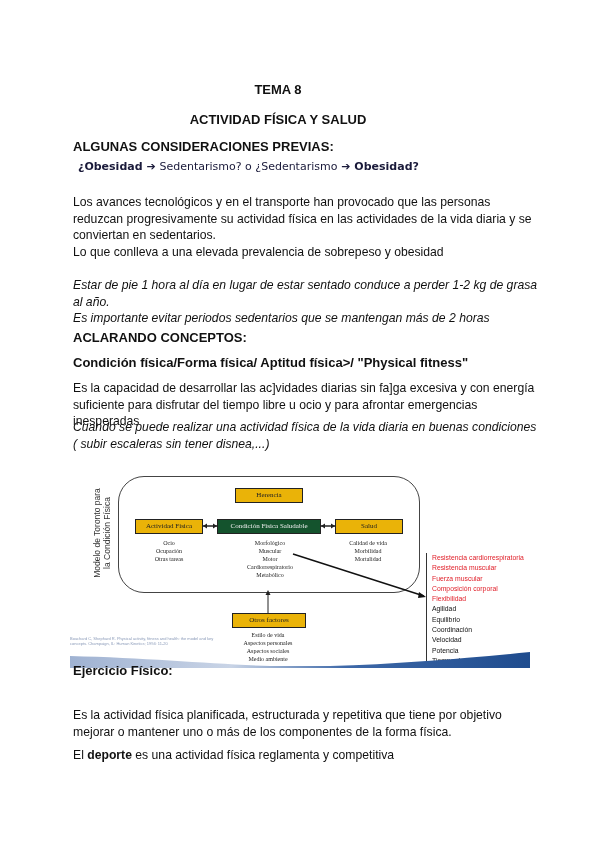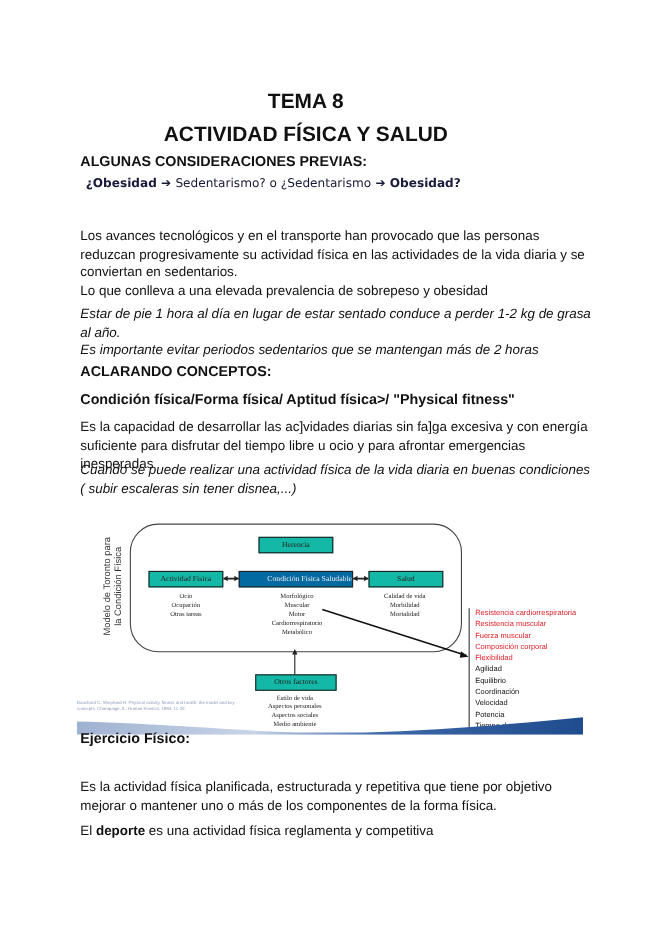--- a/index.html
+++ b/index.html
@@ -1,34 +1,34 @@
 <!DOCTYPE html>
 <html><head>
 <meta charset="utf-8">
 <style>
   html, body { margin: 0; padding: 0; background: #ffffff; }
   body { width: 600px; height: 848px; position: relative; overflow: hidden;
          font-family: "Liberation Sans", sans-serif; color: #111; }
   .page { position: absolute; left: 0; top: 0; width: 600px; height: 848px; }
   .abs { position: absolute; }
-  .title { left: 0; width: 556px; text-align: center; font-weight: bold; font-size: 19px; }
+  .title { left: 0; width: 556px; text-align: center; font-weight: bold; font-size: 13px; }
   .h { left: 73px; font-weight: bold; font-size: 13px; }
   .p { left: 73px; width: 470px; font-size: 12.2px; line-height: 16.5px; }
   .it { font-style: italic; }
   .q { left: 78px; font-family: "DejaVu Sans", sans-serif; font-size: 11px; font-weight: bold; color: #1a1a3a; }
   .q .lt { font-weight: normal; }
   
   .diag { left: 70px; top: 468px; width: 460px; height: 202px; }
   .frame { position: absolute; left: 48px; top: 8px; width: 300px; height: 115px;
            border: 1px solid #444; border-radius: 26px; }
   .vlabel { position: absolute; left: -28px; top: 55px; width: 120px; transform: rotate(-90deg);
             font-size: 8.5px; line-height: 10px; text-align: center; color: #333; }
-  .box { position: absolute; height: 13px; border: 1.5px solid #222; background: #14b8a6;
+  .box { position: absolute; height: 13px; border: 1.5px solid #222; background: #eab308;
          font-family: "Liberation Serif", serif; font-size: 7px; text-align: center; line-height: 13px; color: #222; }
-  .box.dark { background: #0369a1; color: #eee; text-align: right; }
+  .box.dark { background: #14532d; color: #eee; }
   .sub { position: absolute; font-family: "Liberation Serif", serif; font-size: 6px; line-height: 8px; text-align: center; color: #222; }
   .list { position: absolute; left: 356px; top: 85px; border-left: 1px solid #333; padding-left: 5px;
           font-size: 6.8px; line-height: 10.3px; }
   .list .red { color: #e0202a; }
   .list .blk { color: #111; }
   .cite { position: absolute; left: 0; top: 168px; width: 160px; font-size: 4px; line-height: 5px; color: #8a9ab8; }
   .band { position: absolute; left: 0; top: 180px; width: 460px; height: 20px; }
   .bold { font-weight: bold; }
 </style>
 </head>
@@ -42,21 +42,21 @@
   <div class="abs q" style="top:160px;">
     <span>¿Obesidad</span>
     <span>➔</span>
     <span class="lt">Sedentarismo? o ¿Sedentarismo</span>
     <span>➔</span>
     <span>Obesidad?</span>
   </div>
 
   <div class="abs h" style="top:139px;">ALGUNAS CONSIDERACIONES PREVIAS:</div>
 
-  <div class="abs p" style="top:194px;margin-top:12px;">
+  <div class="abs p" style="top:194px;">
     <div>Los avances tecnológicos y en el transporte han provocado que las personas reduzcan progresivamente su actividad física en las actividades de la vida diaria y se conviertan en sedentarios.</div>
     <div>Lo que conlleva a una elevada prevalencia de sobrepeso y obesidad</div>
   </div>
 
   <div class="abs p it" style="top:277px;">
     <div>Estar de pie 1 hora al día en lugar de estar sentado conduce a perder 1-2 kg de grasa al año.</div>
     <div>Es importante evitar periodos sedentarios que se mantengan más de 2 horas</div>
   </div>
 
   <div class="abs h" style="top:330px;">ACLARANDO CONCEPTOS:</div>

